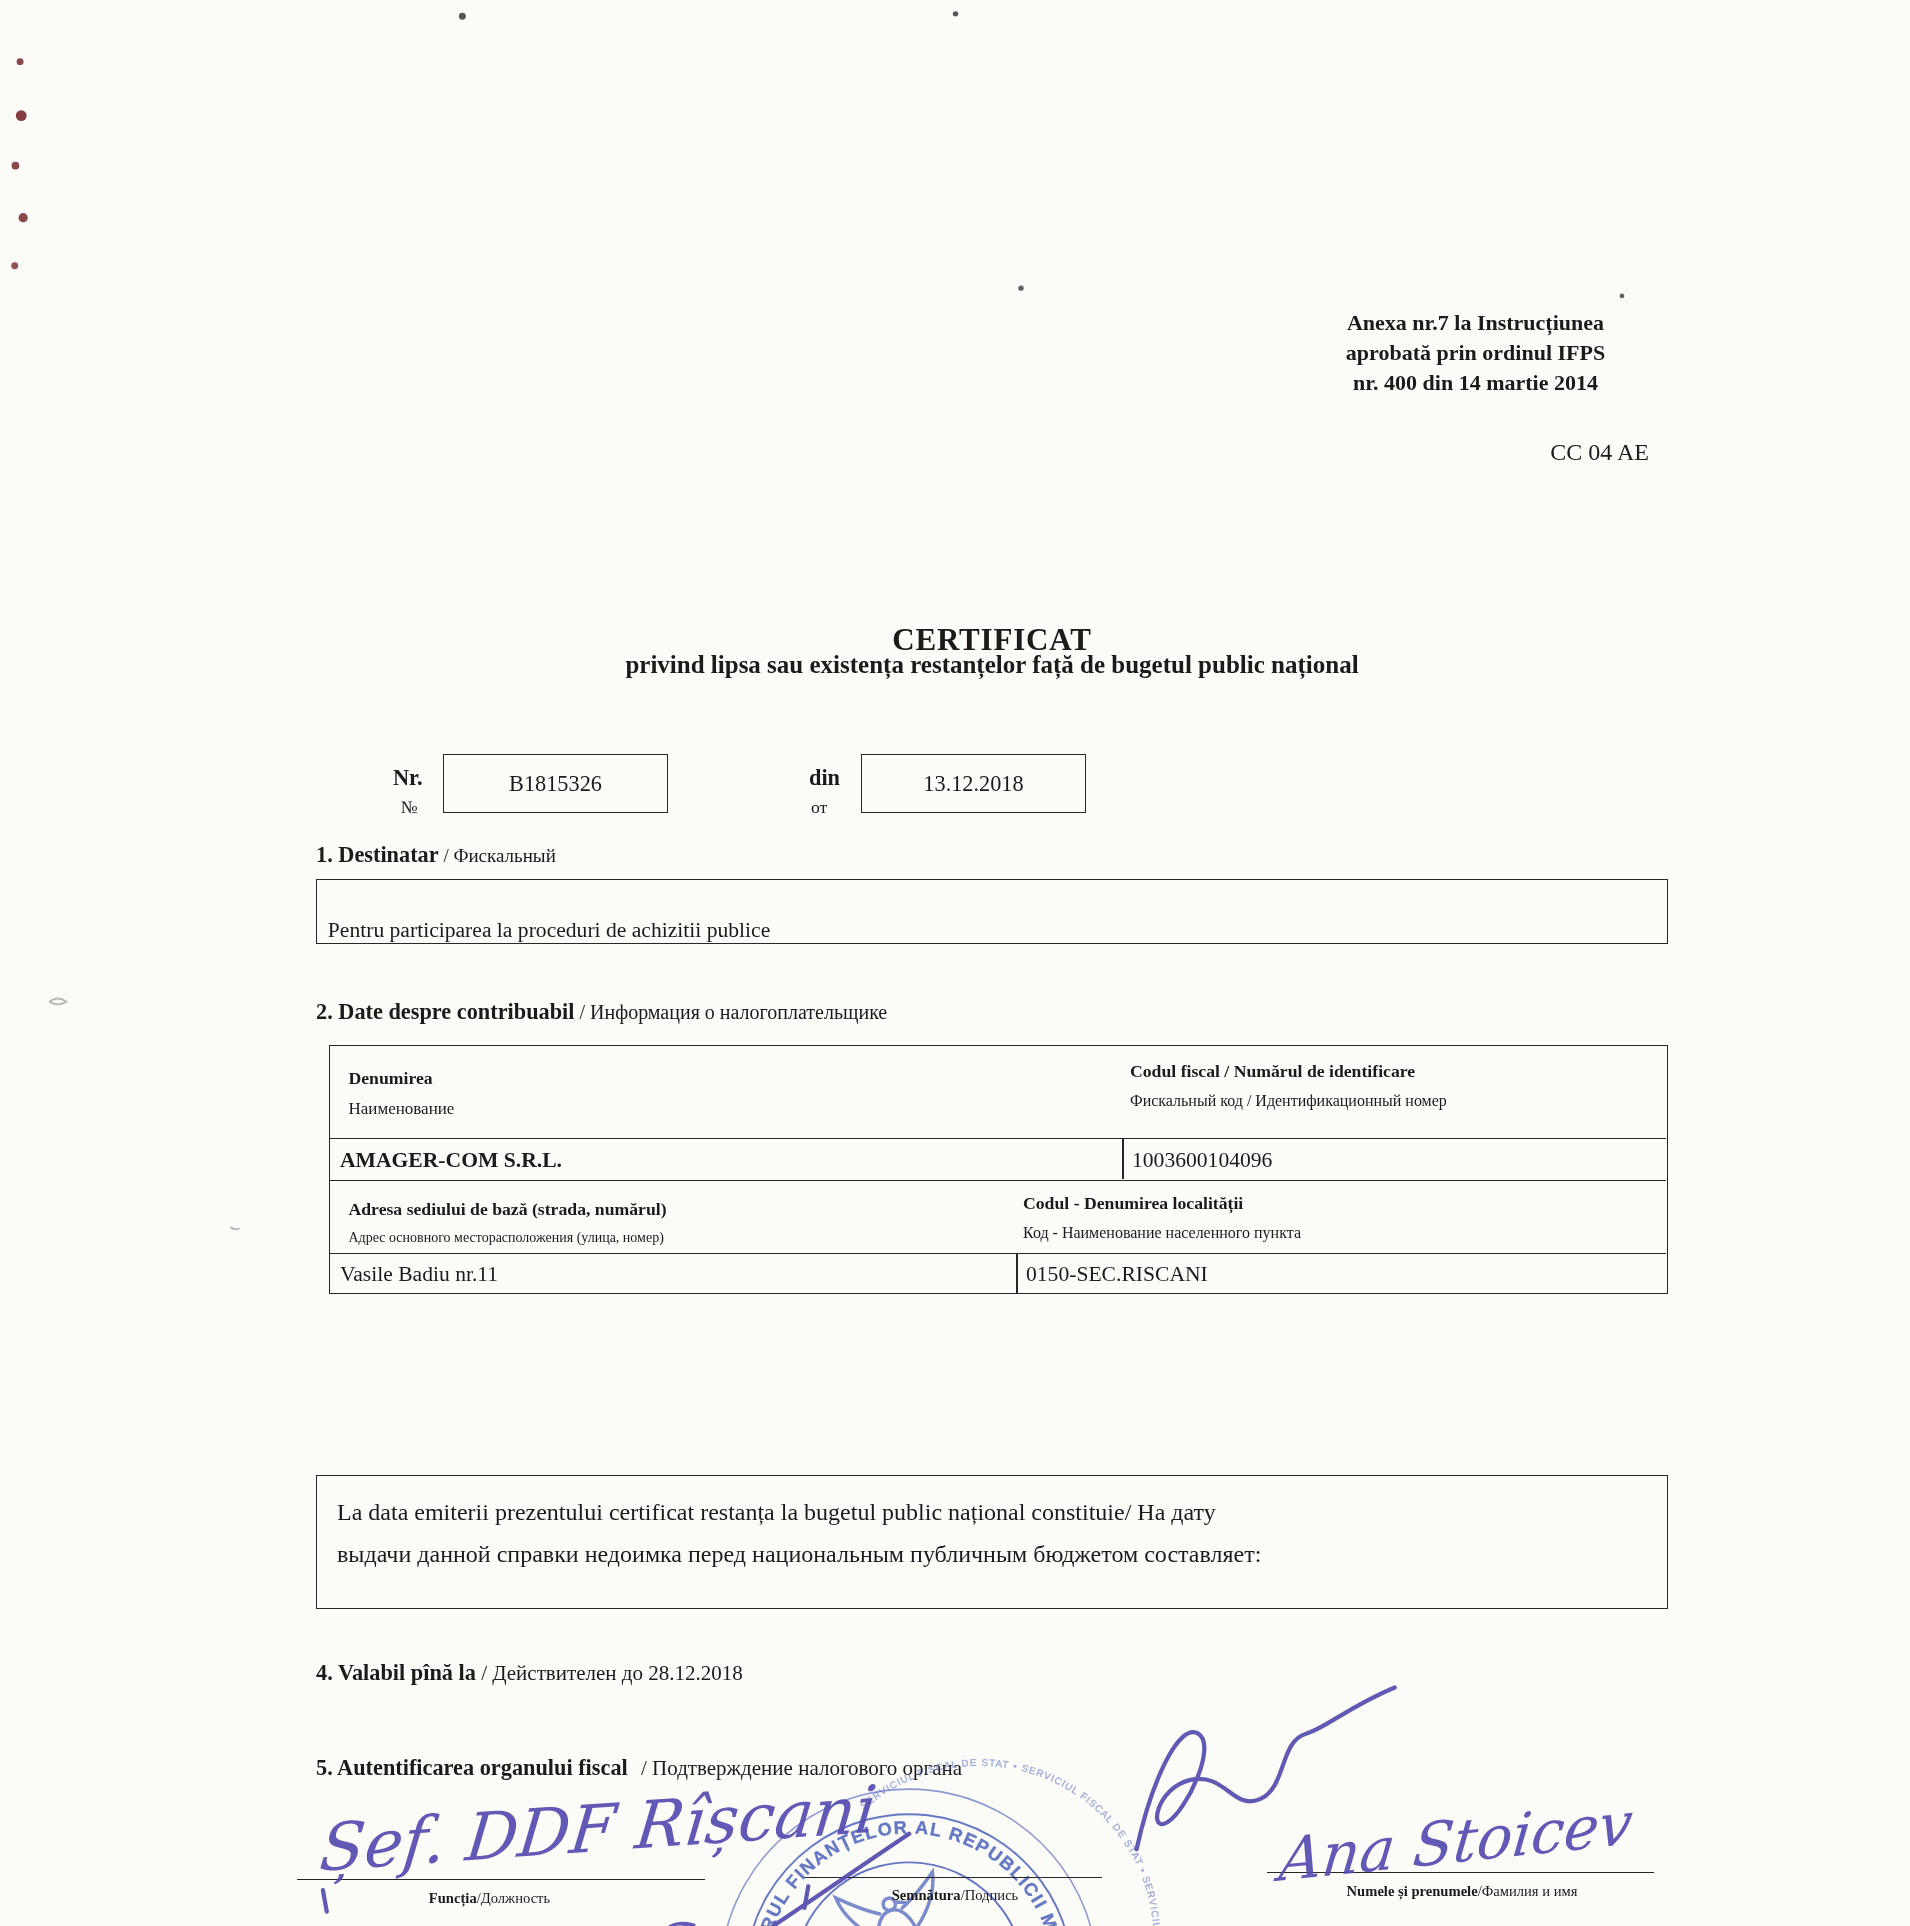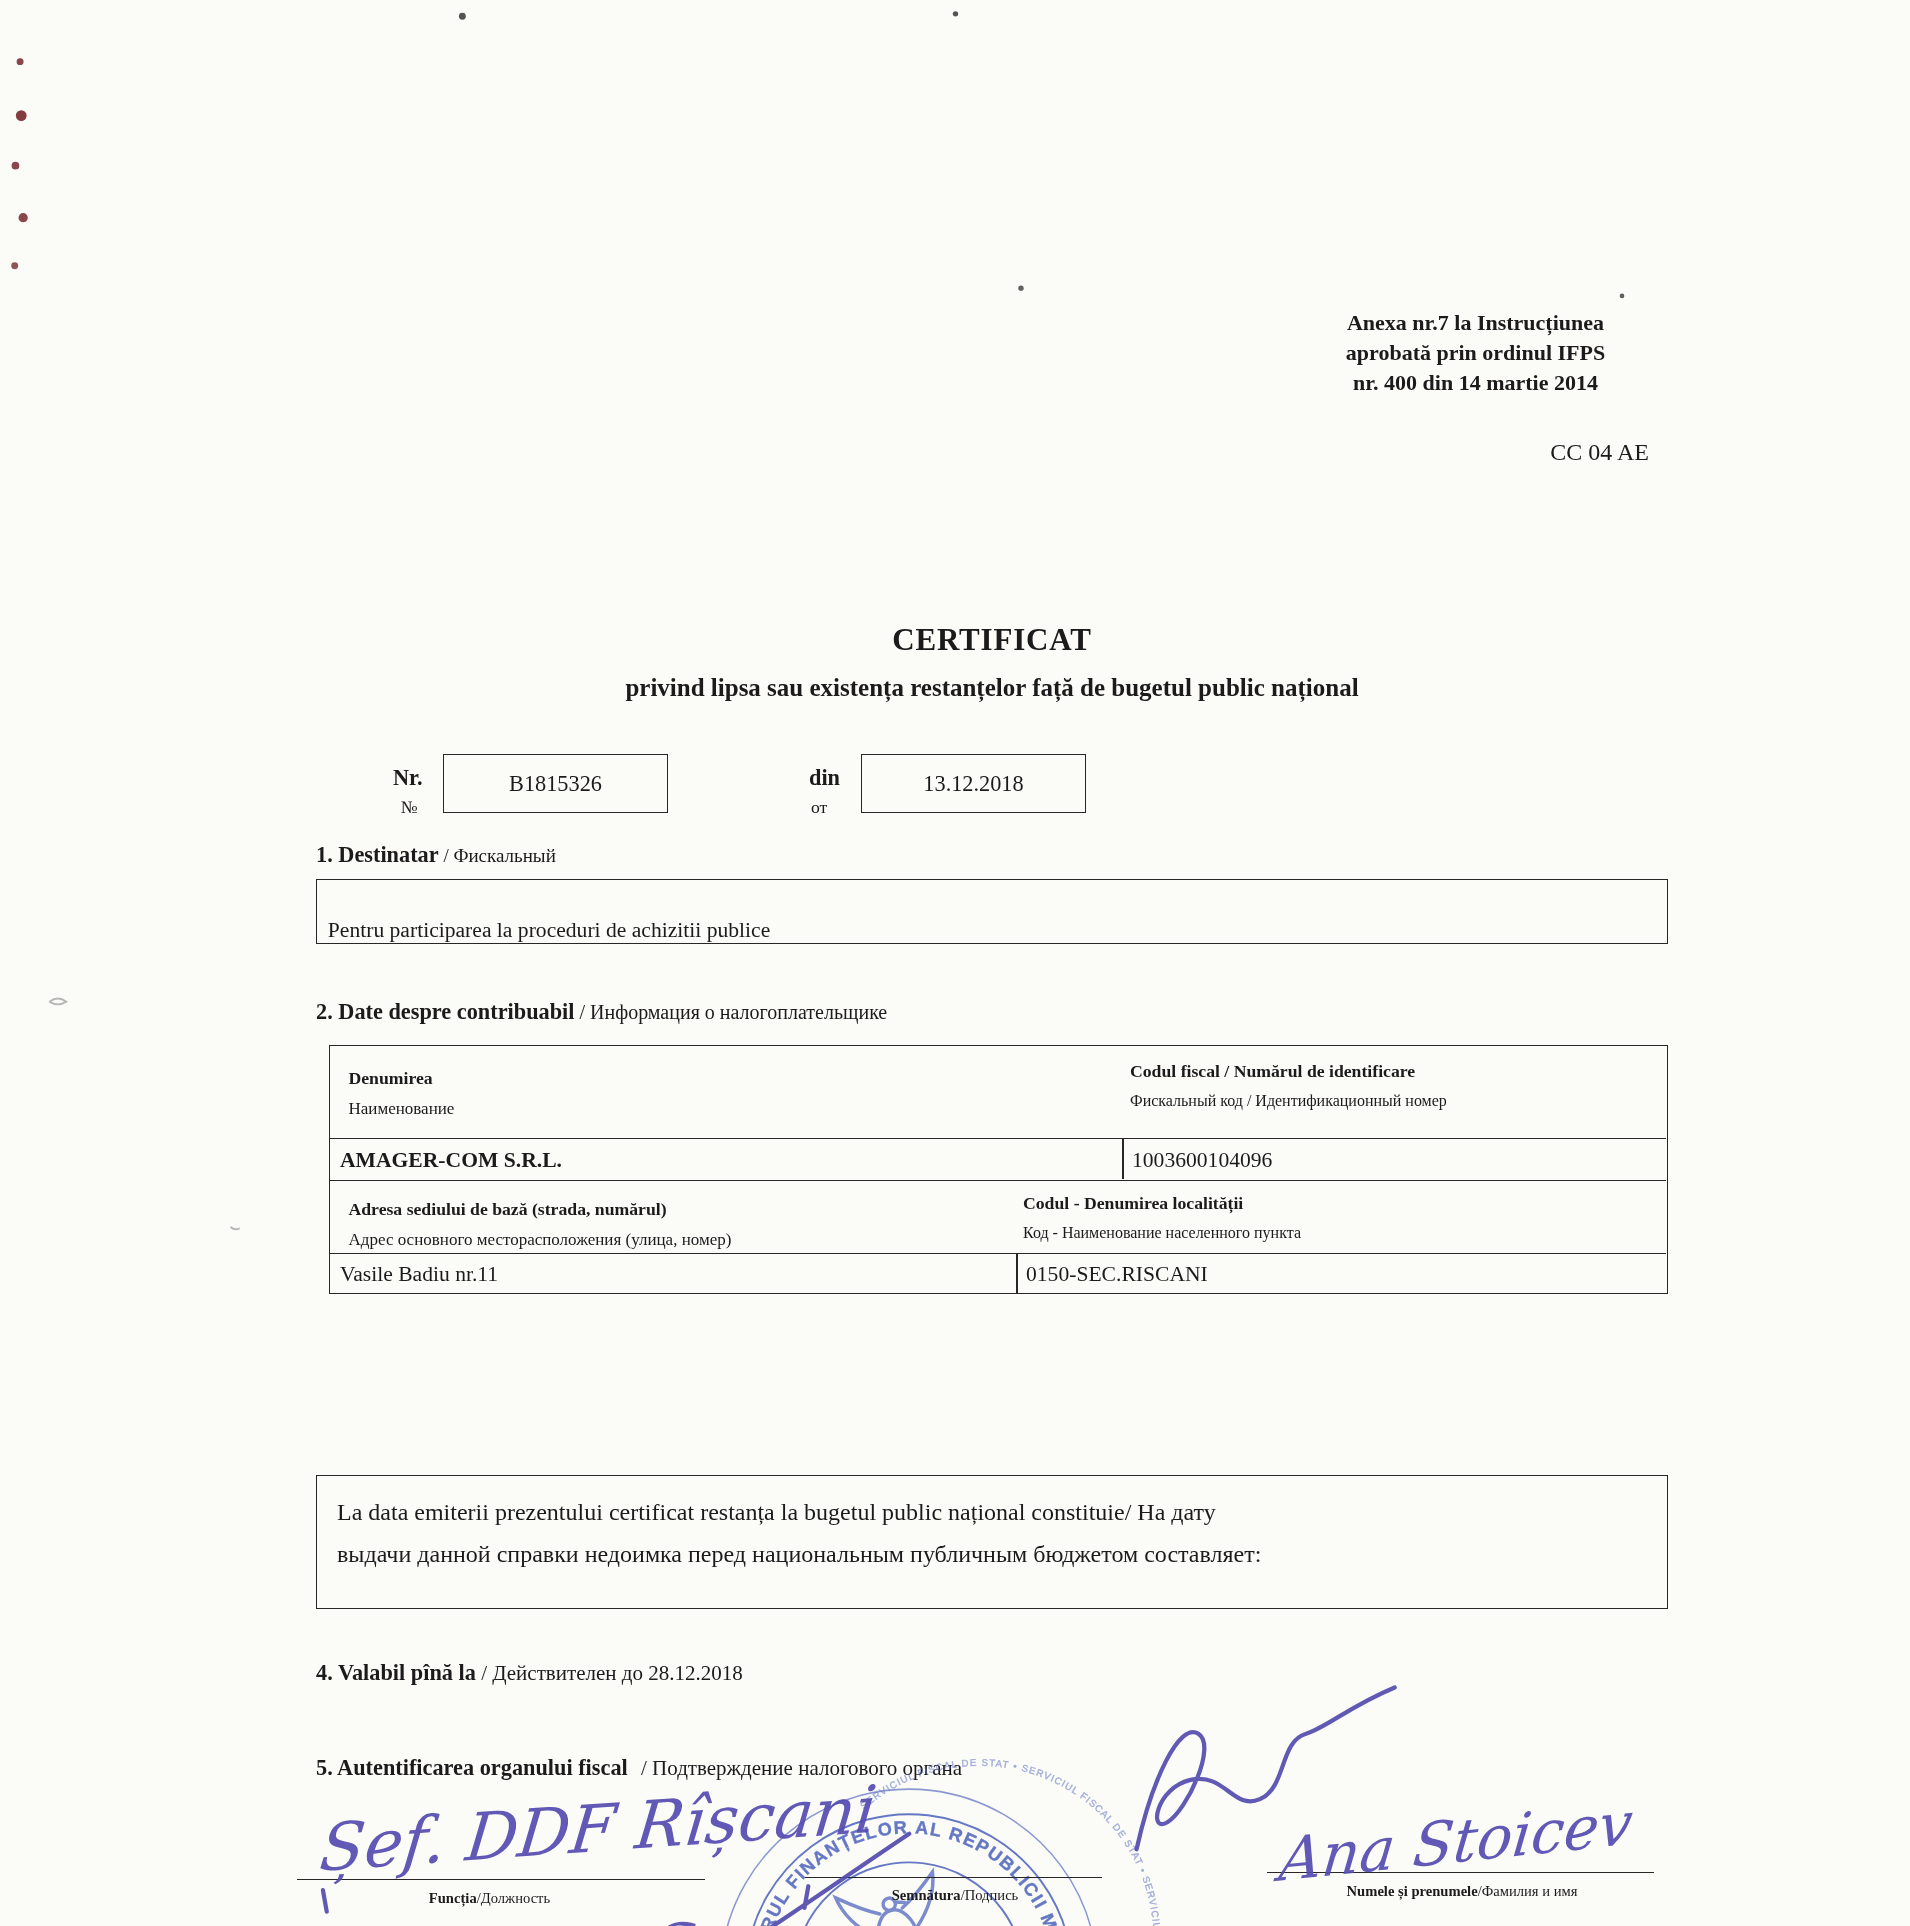--- a/index.html
+++ b/index.html
@@ -25,21 +25,21 @@
 <div class="page">
 
   <div class="abs serif b" style="left:1302px;top:308px;width:347px;text-align:center;font-size:22px;line-height:30px;">
     <div>Anexa nr.7 la Instrucțiunea</div>
     <div>aprobată prin ordinul IFPS</div>
     <div>nr. 400 din 14 martie 2014</div>
   </div>
   <div class="abs serif" style="left:1495px;top:439px;width:154px;text-align:right;font-size:24px;">CC 04 AE</div>
 
   <div class="abs serif b" style="left:316px;top:622px;width:1352px;text-align:center;font-size:31px;letter-spacing:0.8px;">CERTIFICAT</div>
-  <div class="abs serif b" style="left:239px;top:674px;width:1506px;text-align:center;font-size:25px;">privind lipsa sau existența restanțelor față de bugetul public național</div>
+  <div class="abs serif b" style="left:239px;top:651px;width:1506px;text-align:center;font-size:25px;">privind lipsa sau existența restanțelor față de bugetul public național</div>
 
   <div class="abs serif b" style="left:393px;top:765px;font-size:22.3px;">Nr.</div>
   <div class="abs serif" style="left:401px;top:797px;font-size:17.7px;">№</div>
   <div class="abs box" style="left:443px;top:754px;width:225px;height:59px;display:flex;align-items:center;justify-content:center;">
     <span class="serif" style="font-size:22.3px;">B1815326</span>
   </div>
   <div class="abs serif b" style="left:809px;top:765px;font-size:22.3px;">din</div>
   <div class="abs serif" style="left:811px;top:797px;font-size:17.7px;">от</div>
   <div class="abs box" style="left:861px;top:754px;width:225px;height:59px;display:flex;align-items:center;justify-content:center;">
     <span class="serif" style="font-size:22.3px;">13.12.2018</span>
@@ -63,21 +63,21 @@
     <div class="abs serif b" style="left:800px;top:15.4px;font-size:17.7px;">Codul fiscal / Numărul de identificare</div>
     <div class="abs serif" style="left:800px;top:46px;font-size:16px;">Фискальный код / Идентификационный номер</div>
 
     <div class="abs" style="left:0;top:92px;width:1336px;height:43px;border-top:1.5px solid var(--line);border-bottom:1.9px solid var(--line);">
       <div class="abs serif b" style="left:10px;top:9.2px;font-size:21.6px;">AMAGER-COM S.R.L.</div>
       <div class="abs" style="left:792px;top:0;width:1.5px;height:40px;background:var(--line);"></div>
       <div class="abs serif" style="left:802px;top:9.2px;font-size:21.6px;">1003600104096</div>
     </div>
 
     <div class="abs serif b" style="left:18.5px;top:153px;font-size:17.7px;">Adresa sediului de bază (strada, numărul)</div>
-    <div class="abs serif" style="left:18.5px;top:184px;font-size:17px;">Адрес основного месторасположения (улица, номер)</div>
+    <div class="abs serif" style="left:18.5px;top:184px;font-size:14px;">Адрес основного месторасположения (улица, номер)</div>
     <div class="abs serif b" style="left:693px;top:147px;font-size:17.7px;">Codul - Denumirea localității</div>
     <div class="abs serif" style="left:693px;top:178px;font-size:16px;">Код - Наименование населенного пункта</div>
 
     <div class="abs" style="left:0;top:207px;width:1336px;height:39px;border-top:1.9px solid var(--line);">
       <div class="abs serif" style="left:10px;top:7.7px;font-size:21.6px;">Vasile Badiu nr.11</div>
       <div class="abs" style="left:686px;top:0;width:1.5px;height:39px;background:var(--line);"></div>
       <div class="abs serif" style="left:696px;top:7.7px;font-size:21.6px;">0150-SEC.RISCANI</div>
     </div>
   </div>
 

